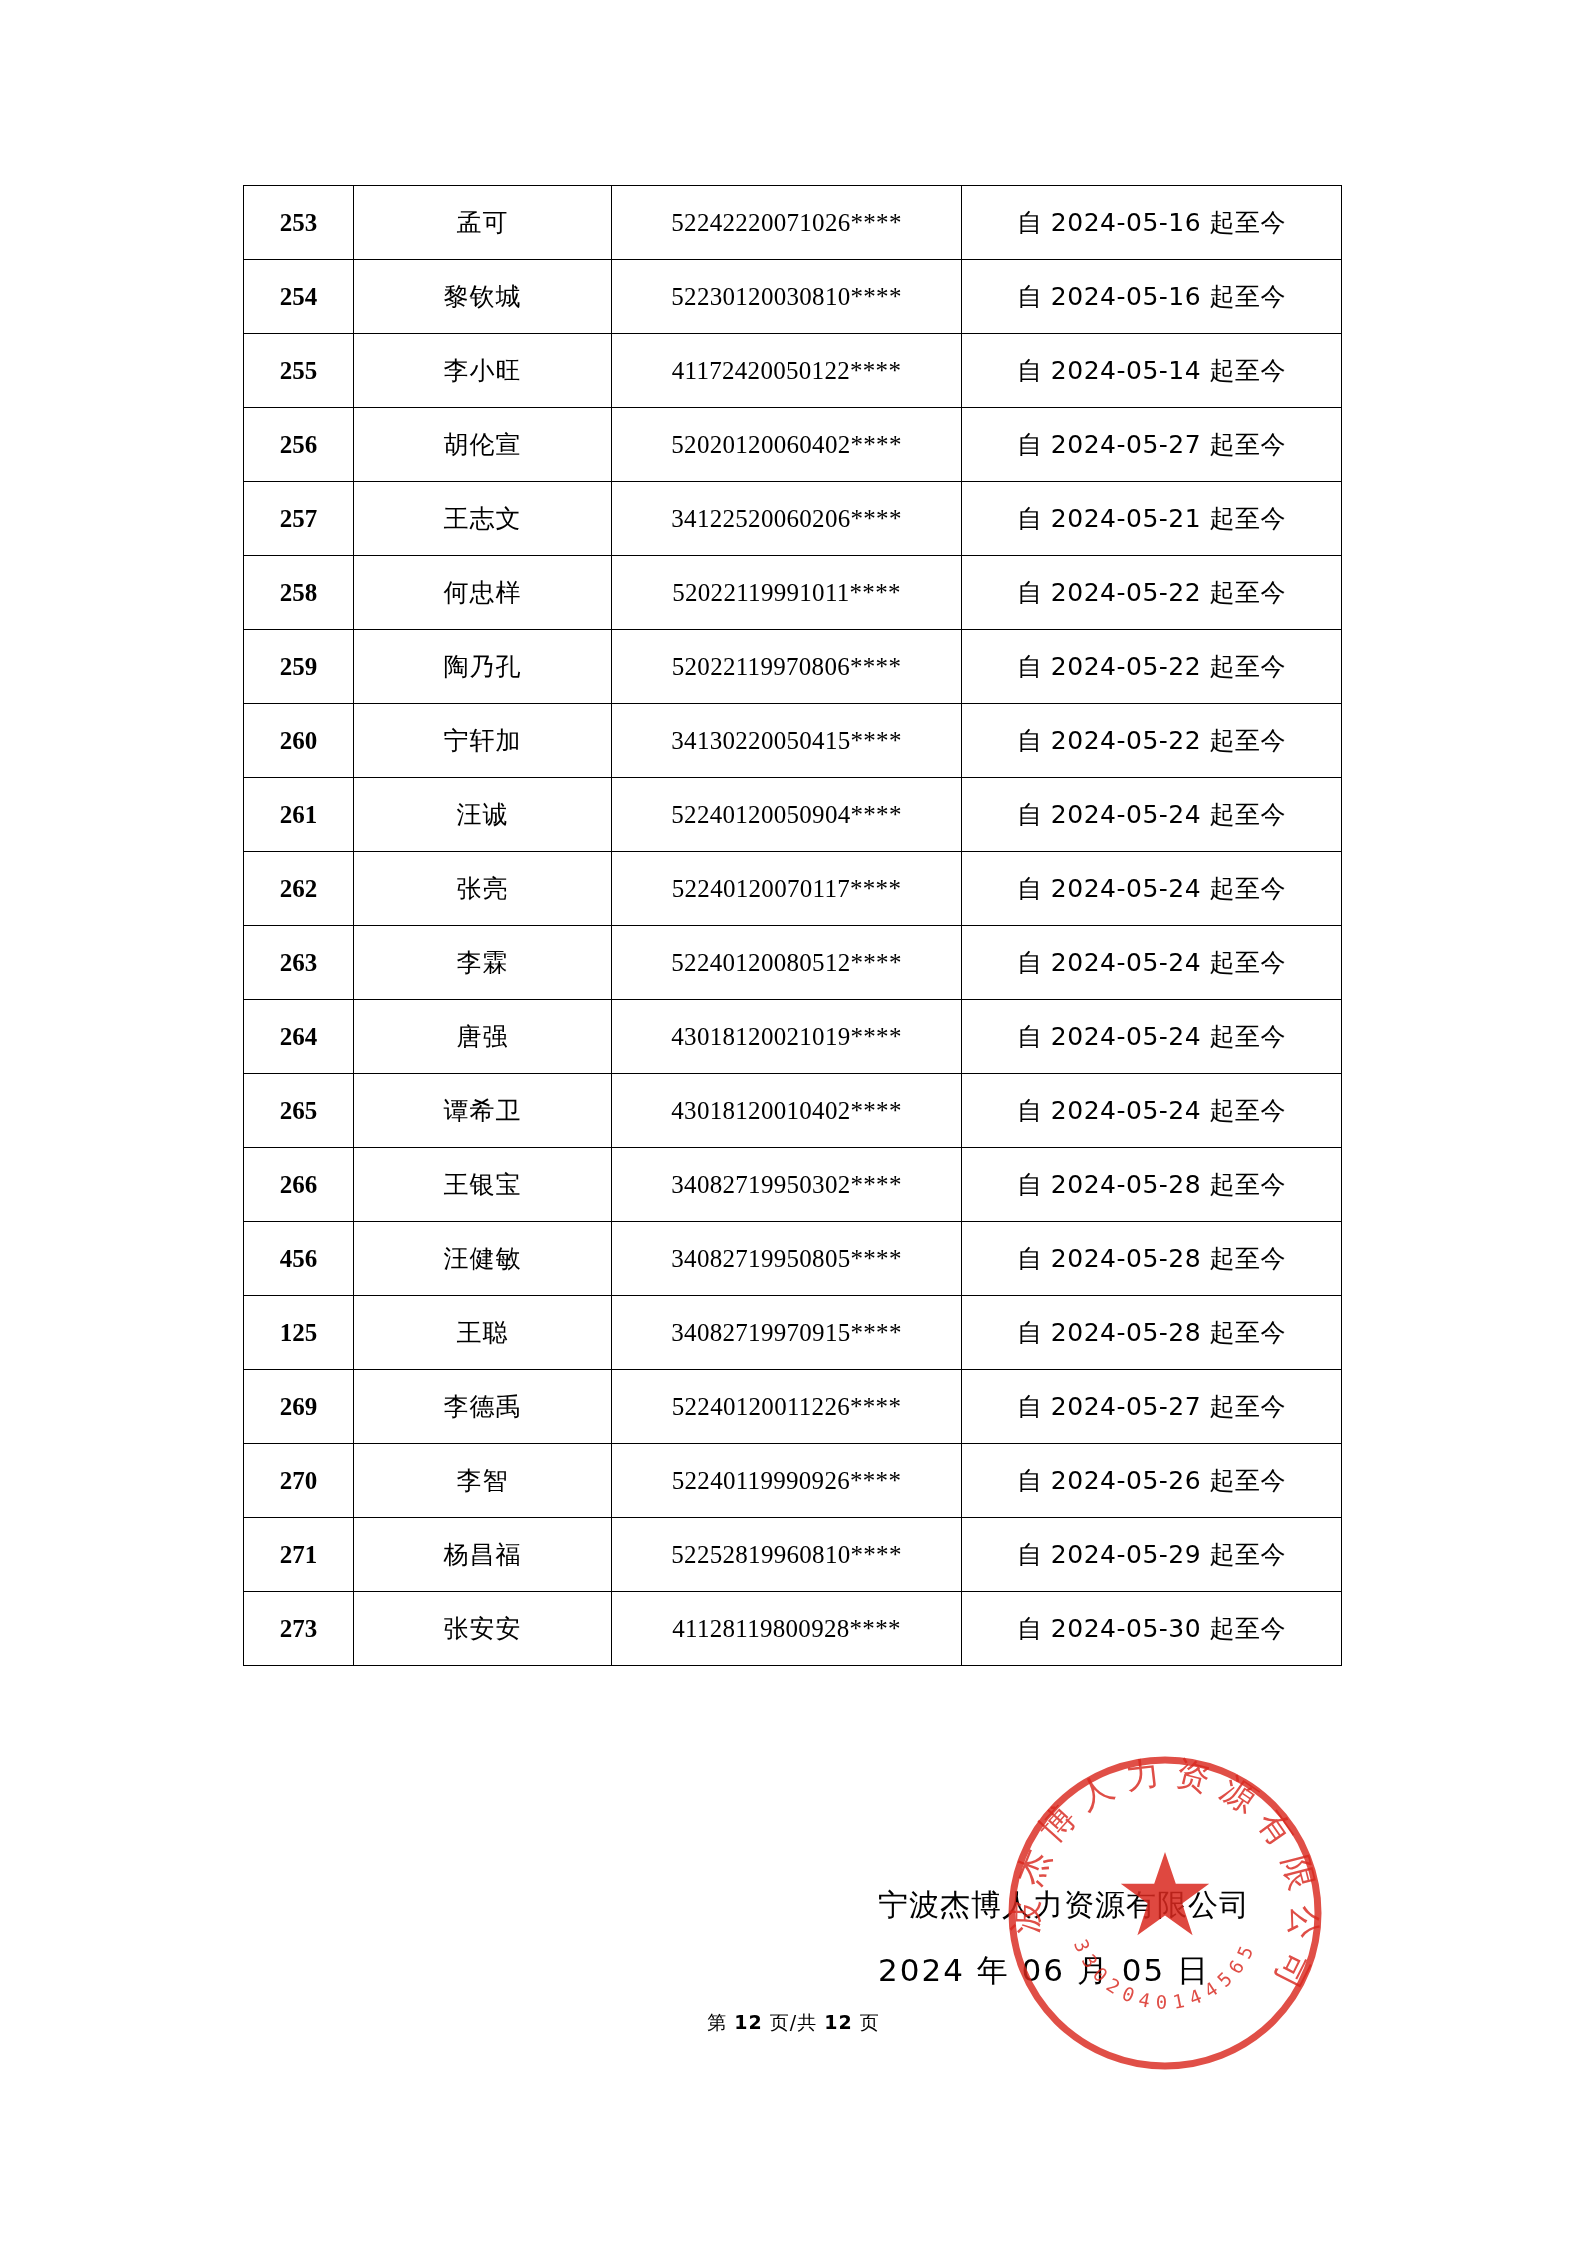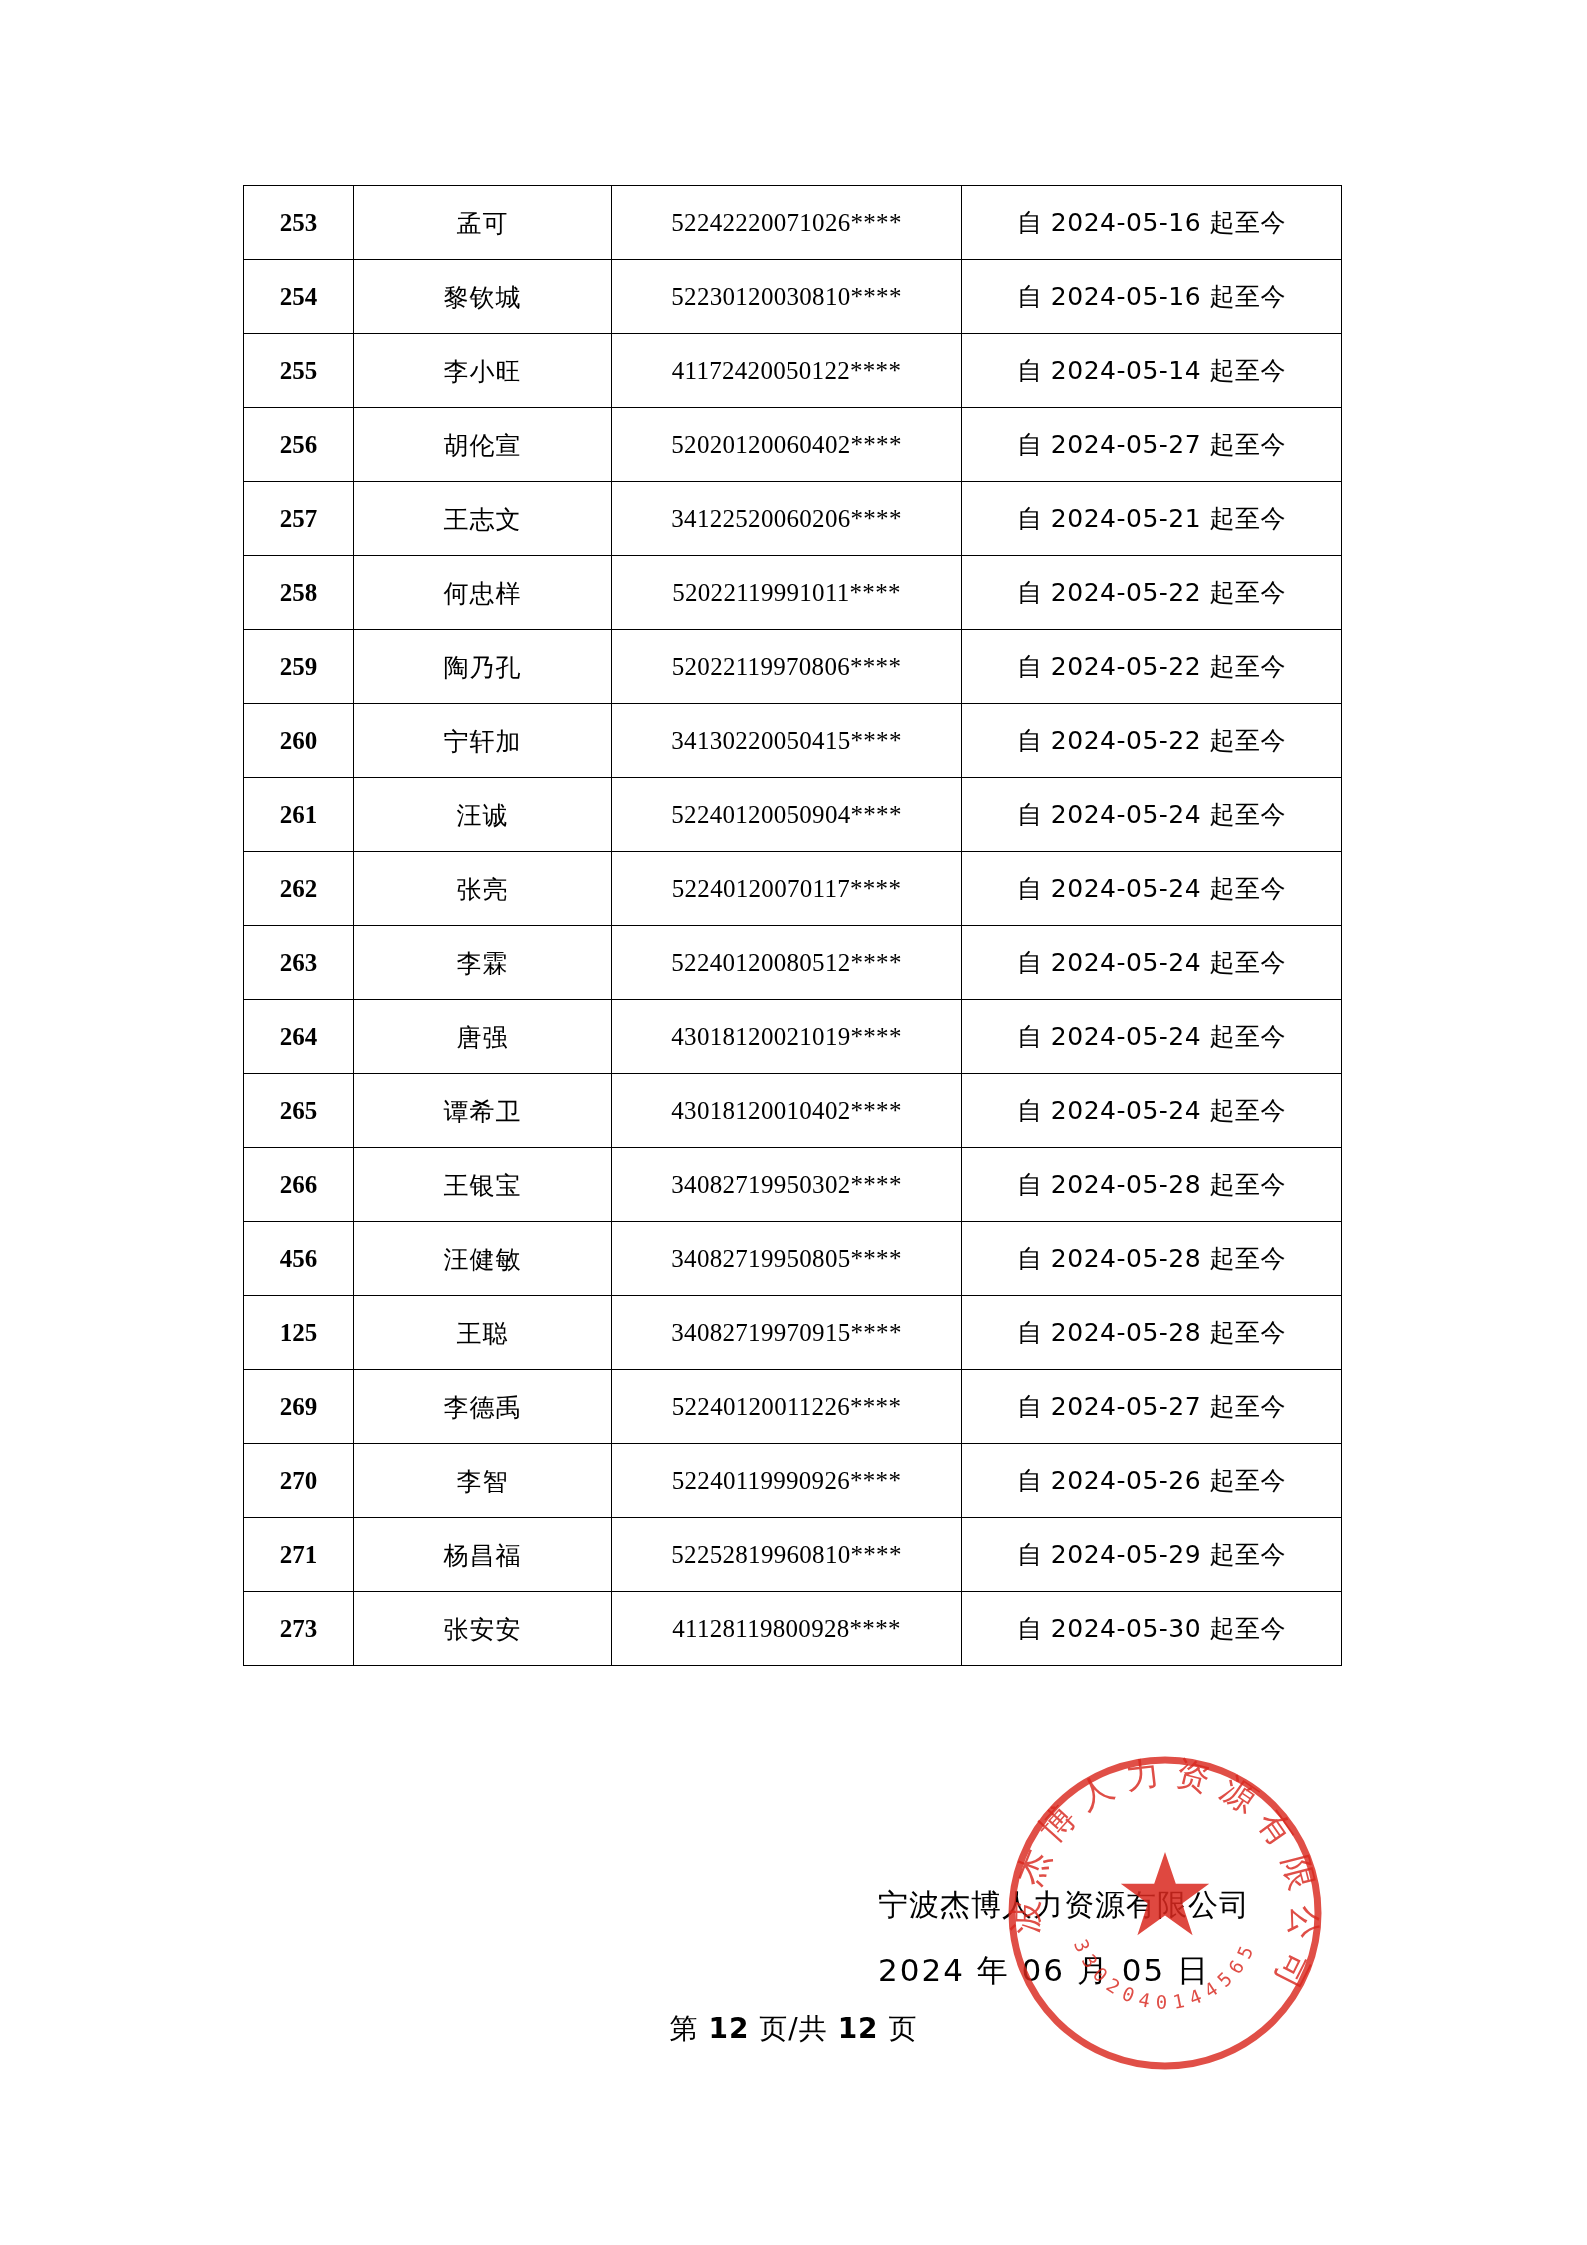--- a/index.html
+++ b/index.html
@@ -43,21 +43,21 @@
     padding: 0;
     font-size: 25px;
     line-height: 1.2;
   }
   table.roster col.c-idx   { width: 110px; }
   table.roster col.c-name  { width: 258px; }
   table.roster col.c-id    { width: 350px; }
   table.roster col.c-date  { width: 380px; }
 
   td.idx  { font-family: "Liberation Serif", serif; font-size: 25px; font-weight: bold; }
-  td.name { font-family: Liberation Sans, sans-serif; font-size: 27px; letter-spacing: 1px; }
+  td.name { font-family: Liberation Serif, serif; font-size: 27px; letter-spacing: 1px; }
   td.id   { font-family: "Liberation Serif", serif; font-size: 25px; letter-spacing: 0.3px; }
   td.date { font-family: "DejaVu Sans", "Liberation Sans", sans-serif; font-size: 25px; letter-spacing: 0.5px; }
 
   
   .sign-block {
     position: absolute;
     left: 878px;
     top: 1885px;
     text-align: left;
     font-family: "DejaVu Sans", "Liberation Sans", sans-serif;
@@ -95,21 +95,21 @@
   }
 
   
   .footer {
     position: absolute;
     left: 0;
     top: 2010px;
     width: 1587px;
     text-align: center;
     font-family: "DejaVu Sans", "Liberation Sans", sans-serif;
-    font-size: 28px;
+    font-size: 19px;
     letter-spacing: 1px;
   }
   .footer b { font-weight: bold; }
 </style>
 </head>
 <body>
 
 <div class="page">
 
   <div class="table-wrap">

